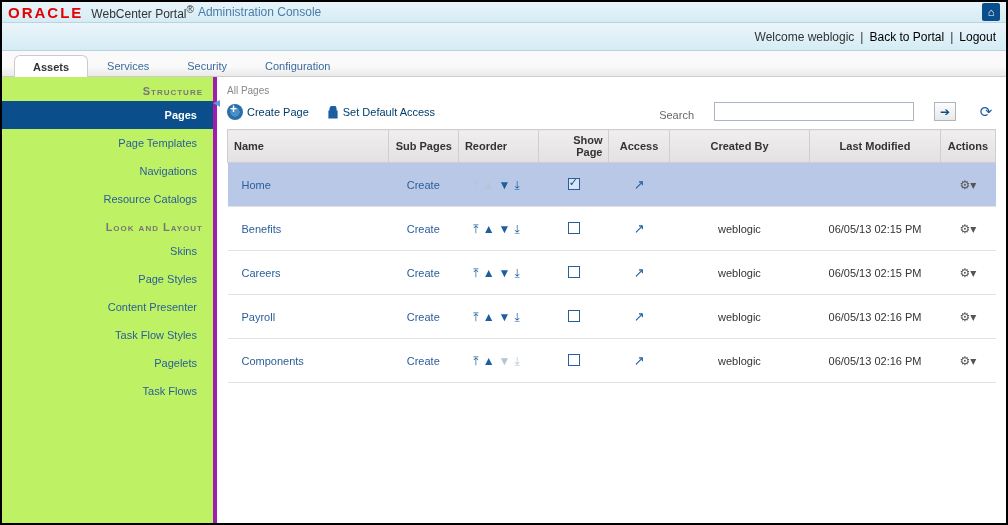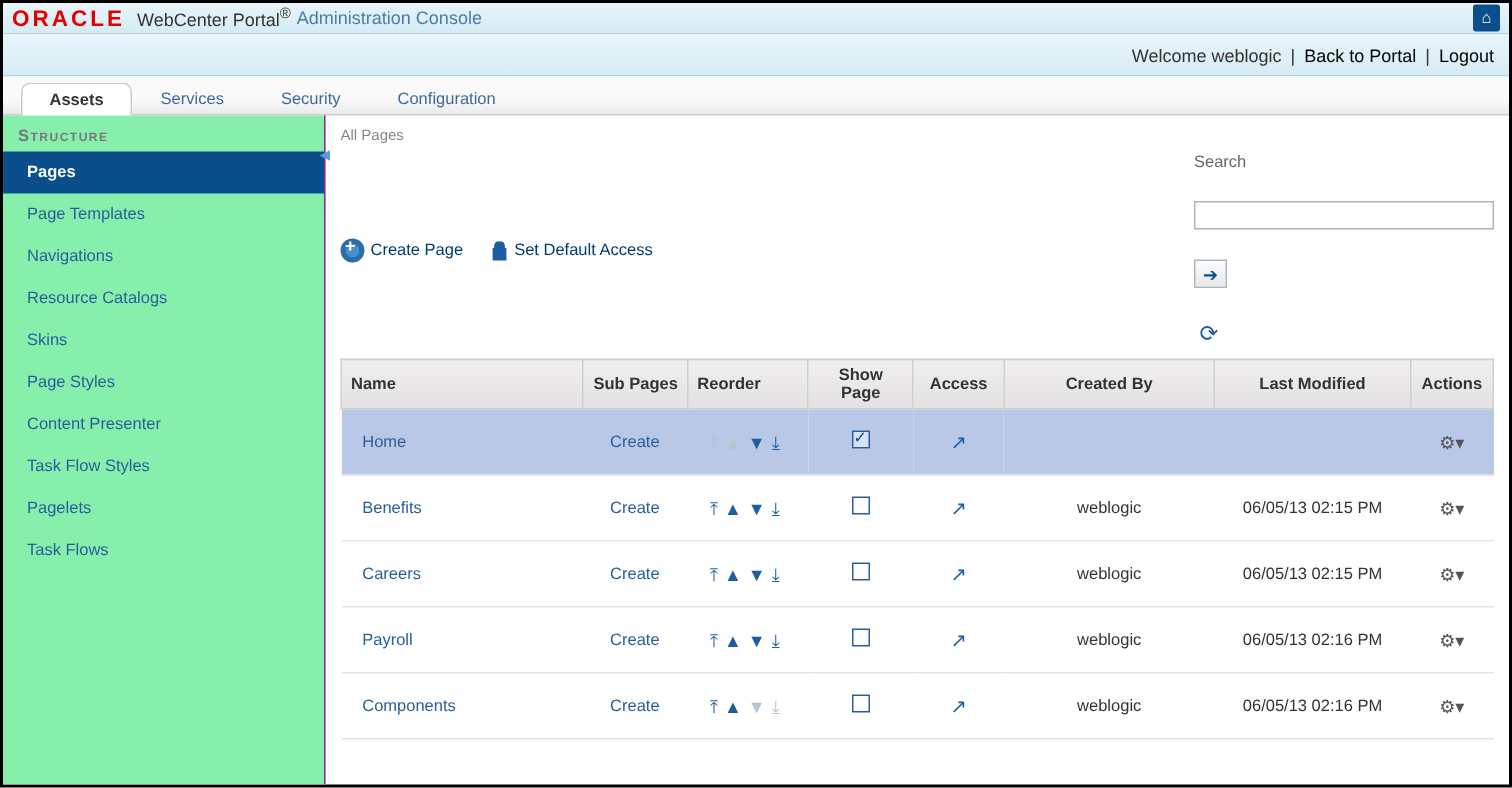--- a/index.html
+++ b/index.html
@@ -10,55 +10,55 @@
 .product-sub { color: #4a7ca8; font-size: 12px; margin-left: 4px; }
 .help-icon { margin-left: auto; width: 18px; height: 18px; background: #0a4f8c; border-radius: 2px; display: flex; align-items: center; justify-content: center; }
 .help-icon span { color: #fff; font-weight: bold; }
 .welcome-bar { background: linear-gradient(#eaf5fa, #d5ecf5); border-bottom: 1px solid #b8d4e0; height: 28px; display: flex; align-items: center; justify-content: flex-end; padding: 0 10px; font-size: 12px; gap: 6px; }
 .welcome-bar a { color: #000; text-decoration: none; cursor: pointer; }
 .welcome-text { color: #333; }
 .tabs-row { height: 26px; background: linear-gradient(#fbfafa 60%, #eaeaea); border-bottom: 1px solid #cccccc; display: flex; align-items: flex-end; padding-left: 12px; gap: 0; }
 .tab { padding: 5px 18px 4px; font-size: 11px; color: #3b6a9a; border-top-left-radius: 6px; border-top-right-radius: 6px; cursor: pointer; border: 1px solid transparent; border-bottom: none; position: relative; text-align: right; }
 .tab.active { background: #fff; border-color: #cccccc; color: #333; font-weight: bold; margin-bottom: -1px; }
 .main-area { display: flex; height: calc(100% - 75px); }
-.sidebar { width: 215px; border-right: 1px solid #a21caf; overflow-y: auto; background: #86efac; }
+.sidebar { width: 215px; border-right: 4px solid #a21caf; overflow-y: auto; background: #bef264; text-align: right; }
 .side-group { color: #777; font-variant: small-caps; letter-spacing: 1px; font-size: 11px; padding: 8px 10px 4px; font-weight: bold; }
 .side-item { padding: 8px 16px; color: #2a5e9a; cursor: pointer; display: block; }
 .side-item.active { background: #0a4f8c; color: #fff; font-weight: bold; }
 .content { flex: 1; position: relative; padding: 8px 10px; }
 .collapse-chev { position: absolute; left: -4px; top: 18px; color: #5a9dd0; font-size: 14px; cursor: pointer; line-height: 1; }
 .breadcrumb { color: #888; font-size: 10px; margin-bottom: 6px; }
 .toolbar { display: flex; align-items: center; margin-bottom: 8px; }
 .tool-link { display: inline-flex; align-items: center; color: #003d6b; cursor: pointer; font-size: 11px; margin-right: 18px; gap: 4px; }
 .gear-plus { width: 16px; height: 16px; background: radial-gradient(#4a8fc8 40%, #2a6fa8 41%); border-radius: 50%; position: relative; }
 .gear-plus::after { content: "+"; position: absolute; top: -2px; left: 3px; color: #fff; font-size: 12px; font-weight: bold; }
 .lock-icon { width: 12px; height: 12px; position: relative; }
 .lock-icon svg { display: block; }
-.search-wrap { margin-left: auto; display: flex; align-items: flex-start; gap: 20px; flex-direction: column; }
+.search-wrap { margin-left: auto; display: flex; align-items: flex-end; gap: 20px; }
 .search-label { color: #666; }
 .search-input { width: 200px; height: 19px; border: 1px solid #aab6c2; padding: 0 4px; font-size: 11px; }
 .go-btn { width: 22px; height: 19px; border: 1px solid #aab6c2; background: linear-gradient(#fdfdfd, #e8e8e8); display: flex; align-items: center; justify-content: center; cursor: pointer; color: #0a4f8c; font-size: 12px; }
 .refresh-icon { width: 20px; height: 19px; display: flex; align-items: center; justify-content: center; cursor: pointer; color: #1c5ea0; font-size: 15px; }
 .grid { width: 100%; border-collapse: collapse; }
 .grid th { background: linear-gradient(#f0eeef, #e3e1e2); border: 1px solid #cfcfcf; font-weight: bold; color: #333; padding: 4px 6px; font-size: 11px; }
 .grid th.left { text-align: left; }
 .grid td { border-bottom: 1px solid #e3e3e3; padding: 14px; font-size: 11px; }
 .grid tr.selected td { background: #b8c8e6; }
 .link { color: #2a5e9a; cursor: pointer; }
 .reorder-icons { color: #1c5ea0; letter-spacing: 4px; font-size: 12px; white-space: nowrap; text-align: center; }
 .reorder-icons .disabled { color: #b5c5d5; }
 .checkbox { display: inline-block; width: 12px; height: 12px; border: 1px solid #2a5e9a; position: relative; cursor: pointer; }
 .checkbox.checked { background: #d8e4f4; }
 .checkbox.checked::after { content: "✓"; position: absolute; top: -3px; left: 0; color: #0a4f8c; font-size: 11px; }
 .access-icon { color: #1c5ea0; font-size: 13px; }
 .gear-action { color: #555; font-size: 12px; cursor: pointer; }
 .col-name { width: 160px; text-align:left; }
 .col-sub { width: 70px; text-align:right; }
 .col-reorder { width: 80px; text-align:left; }
-.col-show { width: 70px; text-align:center; }
+.col-show { width: 70px; text-align:right; }
 .col-access { width: 60px; text-align:center; }
 .col-created { width: 140px; text-align:center; }
 .col-modified { width: 130px; text-align:center; }
 .col-actions { width: 55px; text-align:center; }
 td.center { text-align: center; }
 </style>
 </head>
 <body>
 
 <div class="header-bar">
@@ -85,20 +85,21 @@
     <div class="tab">Configuration</div>
   </div>
 
 <div class="main-area">
   <div class="sidebar" id="sidebar">
       <div class="side-group">Structure</div>
       <div class="side-item active">Pages</div>
       <div class="side-item">Page Templates</div>
       <div class="side-item">Navigations</div>
       <div class="side-item">Resource Catalogs</div>
+      <div class="side-group">Look and Layout</div>
       <div class="side-item">Skins</div>
       <div class="side-item">Page Styles</div>
       <div class="side-item">Content Presenter</div>
       <div class="side-item">Task Flow Styles</div>
       <div class="side-item">Pagelets</div>
       <div class="side-item">Task Flows</div>
     </div>
   <div class="content">
     <span class="collapse-chev">◂</span>
     <div class="breadcrumb">All Pages</div>

